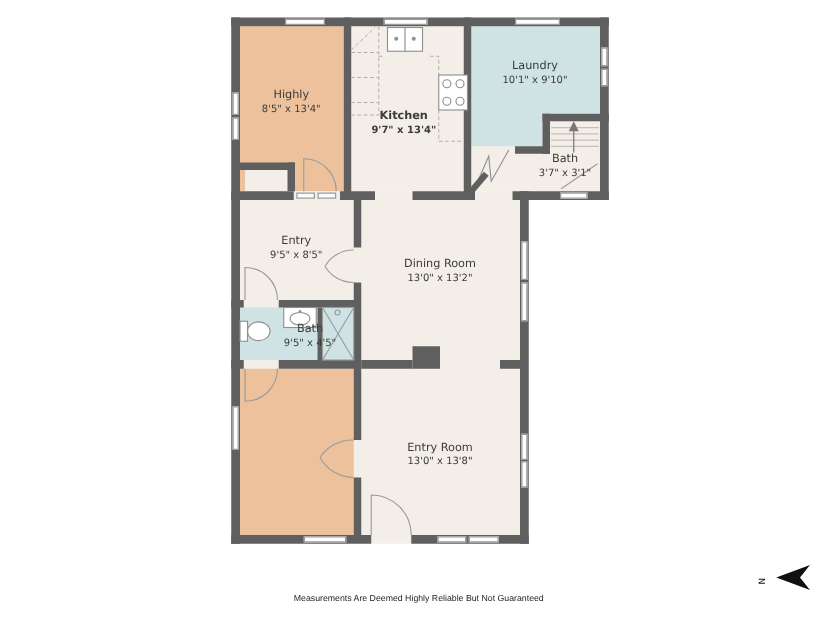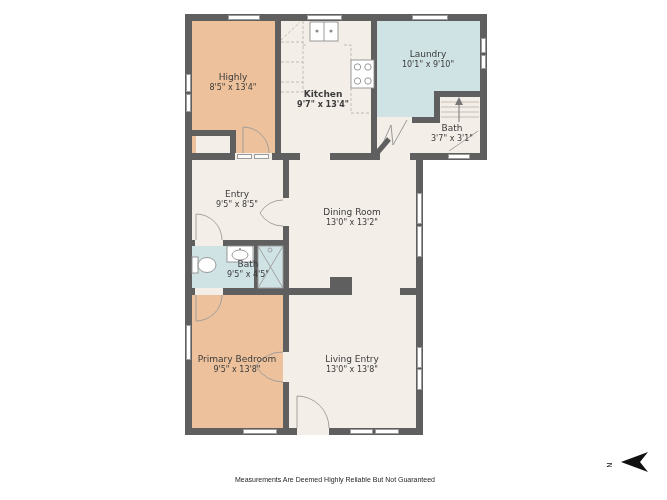--- a/index.html
+++ b/index.html
@@ -191,24 +191,20 @@
     <div class="dims">9'5" x 8'5"</div>
   </div>
   <div class="label" style="left:352px;top:217px;">
     <div>Dining Room</div>
     <div class="dims">13'0" x 13'2"</div>
   </div>
   <div class="label" style="left:220px;top:269px;margin-left:28px;">
     <div>Bath</div>
     <div class="dims">9'5" x 4'5"</div>
   </div>
-  <div class="label" style="left:237px;top:364px;">
-    <div>Primary Bedroom</div>
-    <div class="dims">9'5" x 13'8"</div>
-  </div>
   <div class="label" style="left:352px;top:364px;">
-    <div>Living Entry</div>
+    <div>Entry Room</div>
     <div class="dims">13'0" x 13'8"</div>
   </div>
 
   <div class="disclaimer">Measurements Are Deemed Highly Reliable But Not Guaranteed</div>
 
 </div>
 
 </body></html>

